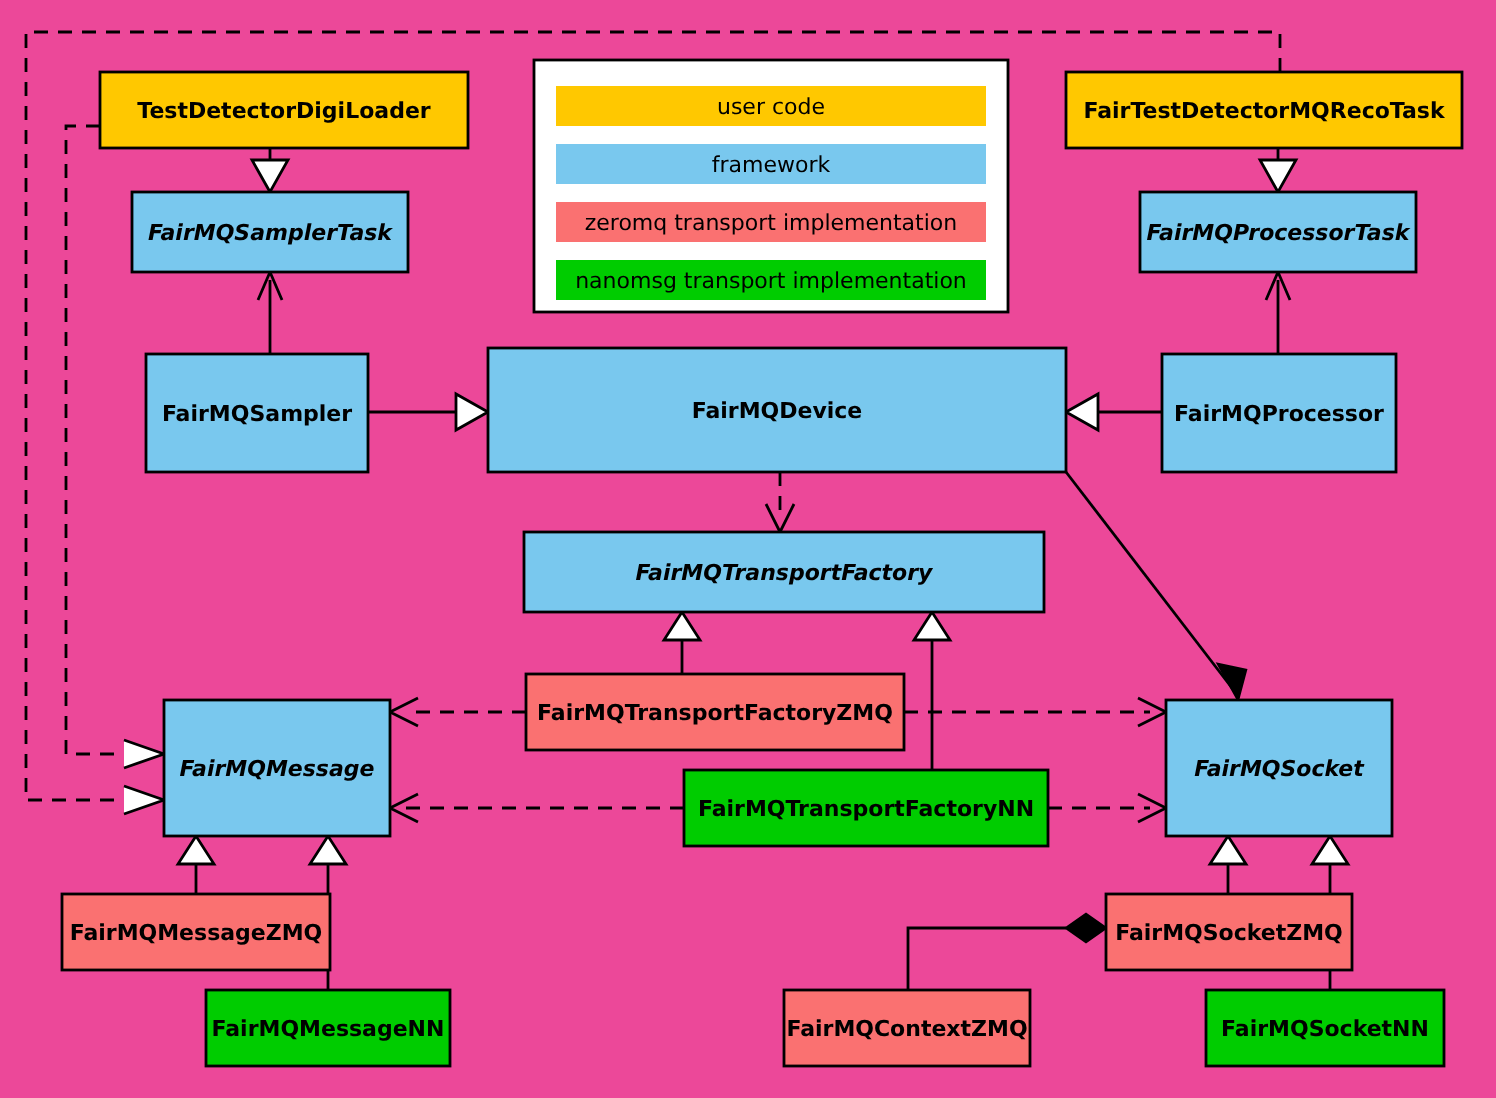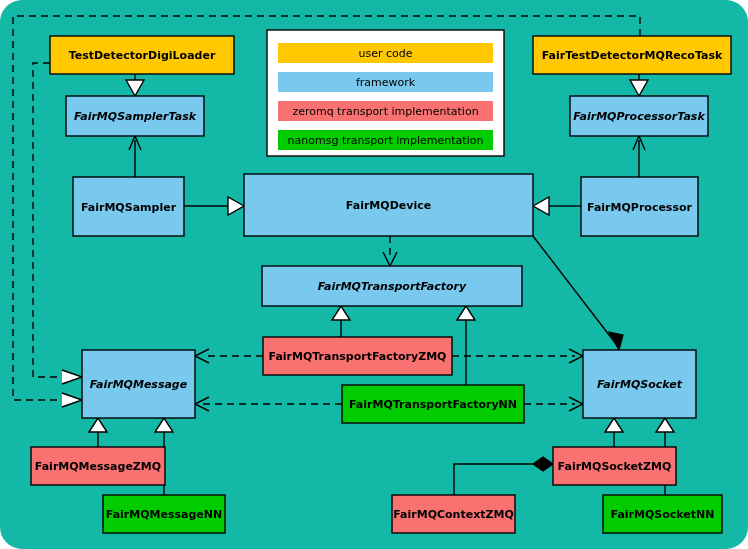--- a/index.html
+++ b/index.html
@@ -1,17 +1,17 @@
 <!DOCTYPE html>
 <html><head>
 <meta charset="utf-8">
 <style>
   html,body{margin:0;padding:0;background:#ffffff;}
   body{width:748px;height:549px;overflow:hidden;font-family:"DejaVu Sans",sans-serif;}
-  #diagram{position:relative;width:748px;height:549px;background:#14b8a6;border-radius:22px;}
+  #diagram{position:relative;width:748px;height:549px;background:#ec4899;}
   svg{position:absolute;left:0;top:0;width:748px;height:549px;}
   .node-label{font-family:"DejaVu Sans",sans-serif;font-size:11px;font-weight:bold;fill:#000;text-anchor:middle;dominant-baseline:middle;}
   .node-label.abstract{font-style:italic;}
   .legend-label{font-family:"DejaVu Sans",sans-serif;font-size:11px;font-weight:normal;fill:#000;text-anchor:middle;dominant-baseline:middle;}
   .bx{stroke:#000;stroke-width:1.4;}
   .edge{stroke:#000;stroke-width:1.4;fill:none;}
   .edge.dash{stroke-dasharray:7,5;}
   .hollow{fill:#ffffff;stroke:#000;stroke-width:1.4;}
   .solidfill{fill:#000;stroke:#000;stroke-width:1.2;}
   .legendbox{fill:#ffffff;stroke:#000;stroke-width:1.4;}

